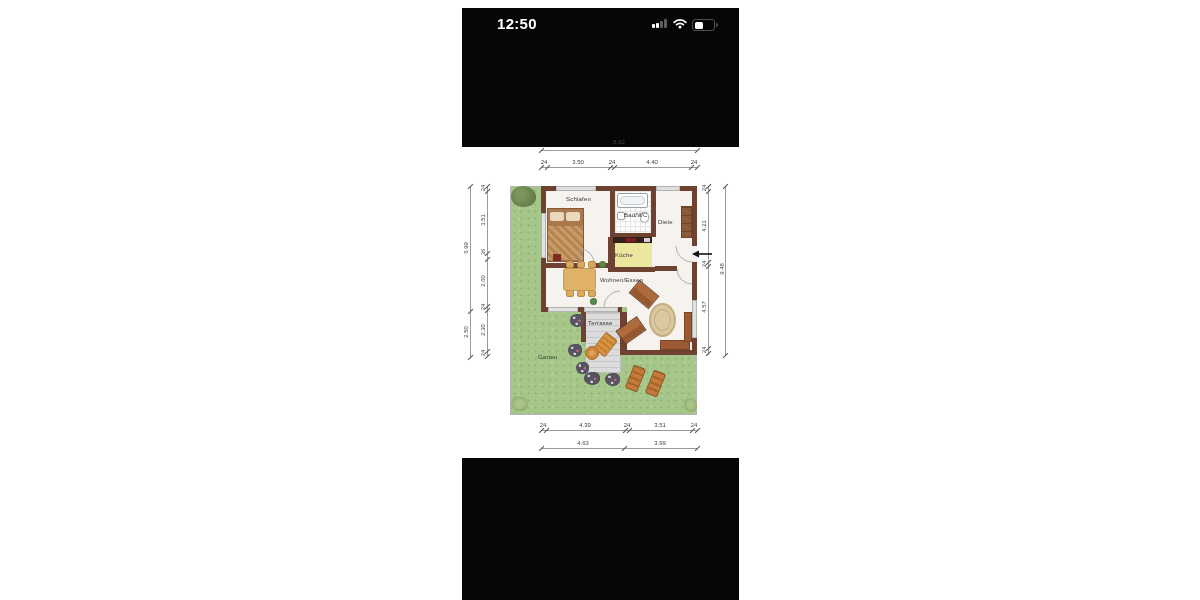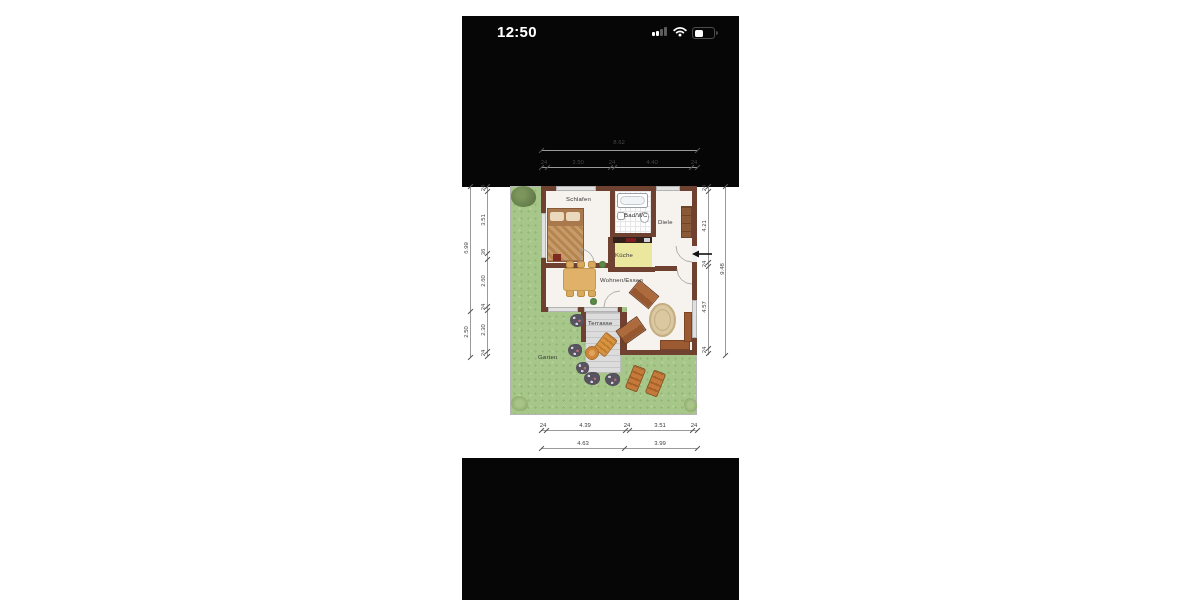--- a/index.html
+++ b/index.html
@@ -1,20 +1,20 @@
 <!DOCTYPE html>
 <html><head>
 <meta charset="utf-8">
 <style>
   html,body{margin:0;padding:0;background:#fff;}
   .screen{position:relative;width:1200px;height:600px;overflow:hidden;background:#fff;
           font-family:"Liberation Sans",sans-serif;}
   .phone{position:absolute;left:462px;top:0;width:277px;height:600px;background:#fff;}
   .bar{position:absolute;left:462px;width:277px;background:#060606;}
-  .bar.top{top:16px;height:171px;}
+  .bar.top{top:8px;height:139px;}
   .bar.bottom{top:458px;height:142px;}
   .clock{position:absolute;left:35px;top:7px;color:#fff;font-size:15px;font-weight:600;letter-spacing:.3px;}
   .sb-icons{position:absolute;left:190px;top:9px;width:80px;height:14px;}
   .sig{position:absolute;left:0;top:2px;width:17px;height:9px;}
   .sig i{position:absolute;bottom:0;width:3px;border-radius:1px;background:#5c5c5c;}
   .sig i.on{background:#fff;}
   .wifi{position:absolute;left:21px;top:1px;}
   .batt{position:absolute;left:40px;top:2px;width:21px;height:10px;border:1px solid #4c4c4c;border-radius:3px;}
   .batt .fill{position:absolute;left:1.5px;top:1.5px;width:8px;height:7px;background:#fff;border-radius:1.5px;}
   .batt .nub{position:absolute;right:-3.5px;top:3px;width:2px;height:4px;background:#4c4c4c;border-radius:0 2px 2px 0;}

